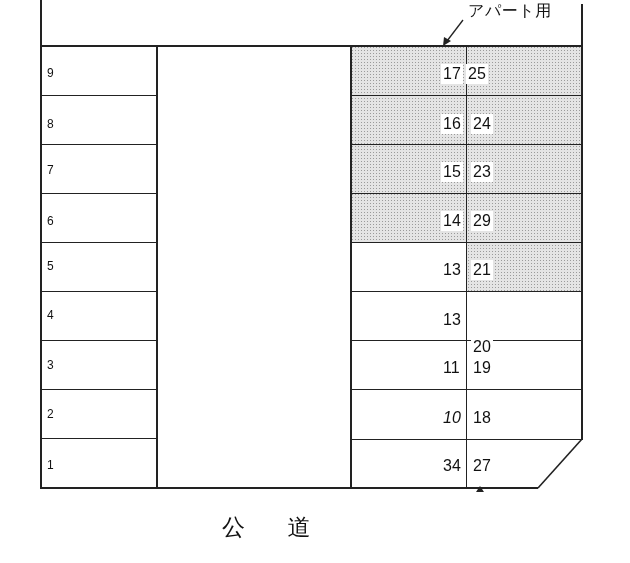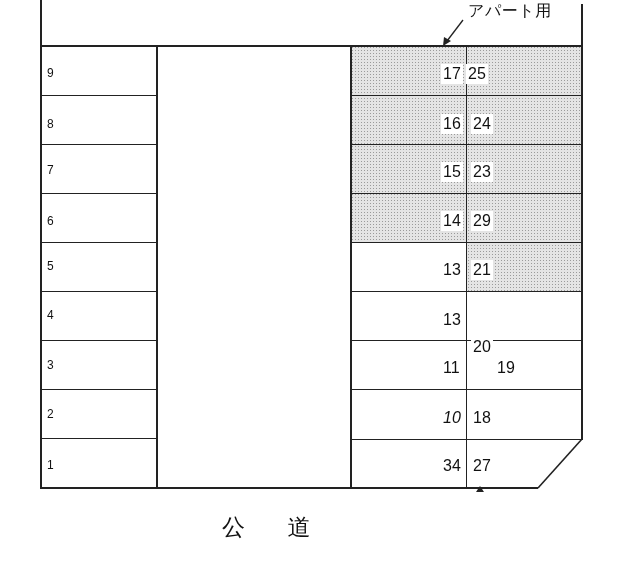--- a/index.html
+++ b/index.html
@@ -66,21 +66,21 @@
 <div class="rnum" style="left:471px;top:114px;">24</div>
 <div class="rnum" style="left:441px;top:162px;">15</div>
 <div class="rnum" style="left:471px;top:162px;">23</div>
 <div class="rnum" style="left:441px;top:211px;">14</div>
 <div class="rnum" style="left:471px;top:211px;">29</div>
 <div class="rnum" style="left:441px;top:260px;">13</div>
 <div class="rnum" style="left:471px;top:260px;">21</div>
 <div class="rnum" style="left:441px;top:310px;">13</div>
 <div class="rnum" style="left:471px;top:310px;margin-top:27px;">20</div>
 <div class="rnum" style="left:441px;top:358px;">11</div>
-<div class="rnum" style="left:495px;top:358px;">19</div>
+<div class="rnum" style="left:471px;top:358px;">19</div>
 <div class="rnum" style="left:441px;top:408px;font-style:italic;">10</div>
 <div class="rnum" style="left:471px;top:408px;">18</div>
 <div class="rnum" style="left:441px;top:456px;">34</div>
 <div class="rnum" style="left:471px;top:456px;">27</div>
 
 <svg width="630" height="563">
   <line x1="582" y1="439" x2="538" y2="488" stroke="#222" stroke-width="1.6"></line>
   <line x1="463" y1="20" x2="447" y2="41" stroke="#222" stroke-width="1.3"></line>
   <polygon points="443,46 444,37 451,41" fill="#222"></polygon>
   <polygon points="480,486 476,492 484,492" fill="#222"></polygon>

